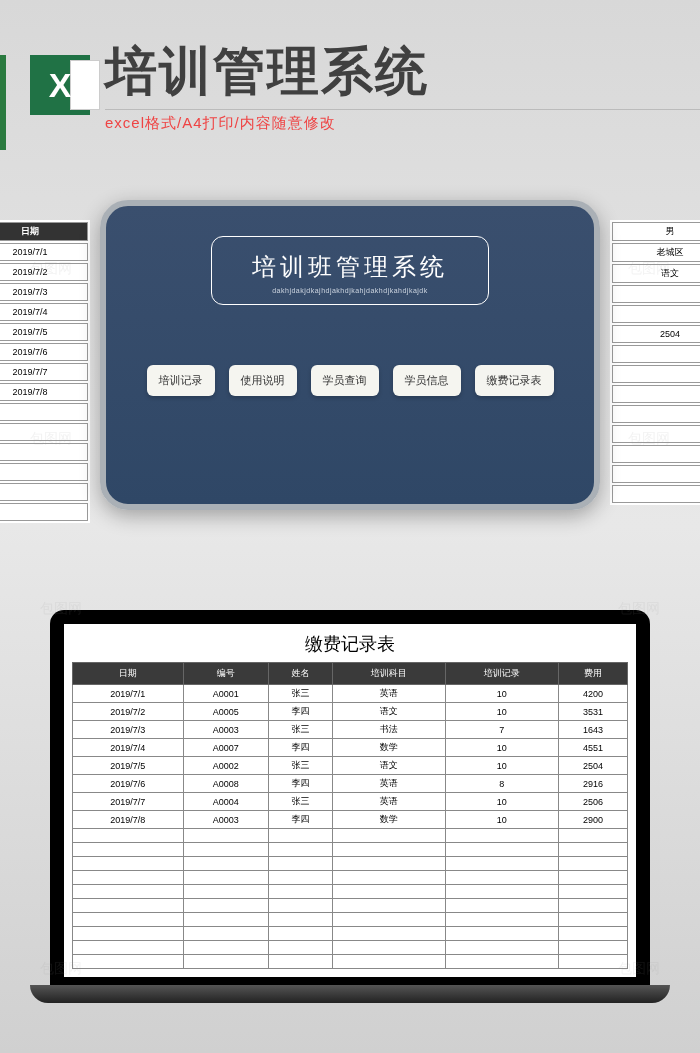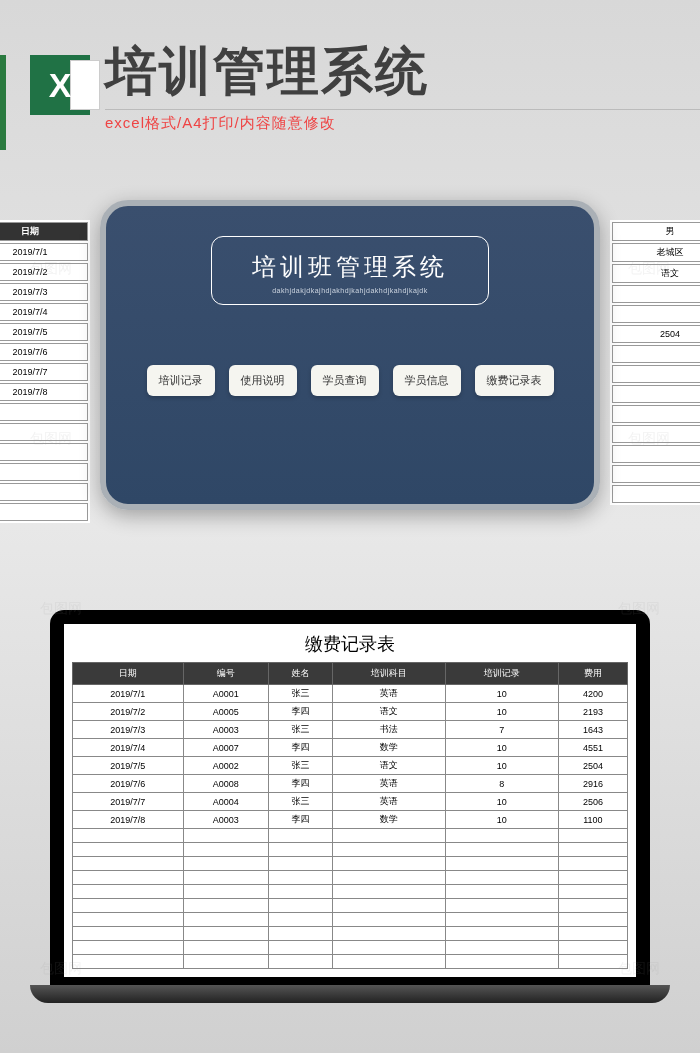--- a/index.html
+++ b/index.html
@@ -350,21 +350,21 @@
               <td>英语</td>
               <td>10</td>
               <td>4200</td>
             </tr>
             <tr>
               <td>2019/7/2</td>
               <td>A0005</td>
               <td>李四</td>
               <td>语文</td>
               <td>10</td>
-              <td>2193</td>
+              <td>3531</td>
             </tr>
             <tr>
               <td>2019/7/3</td>
               <td>A0003</td>
               <td>张三</td>
               <td>书法</td>
               <td>7</td>
               <td>1643</td>
             </tr>
             <tr>
@@ -398,21 +398,21 @@
               <td>英语</td>
               <td>10</td>
               <td>2506</td>
             </tr>
             <tr>
               <td>2019/7/8</td>
               <td>A0003</td>
               <td>李四</td>
               <td>数学</td>
               <td>10</td>
-              <td>1100</td>
+              <td>2900</td>
             </tr>
             <tr>
               <td></td>
               <td></td>
               <td></td>
               <td></td>
               <td></td>
               <td></td>
             </tr>
             <tr>

